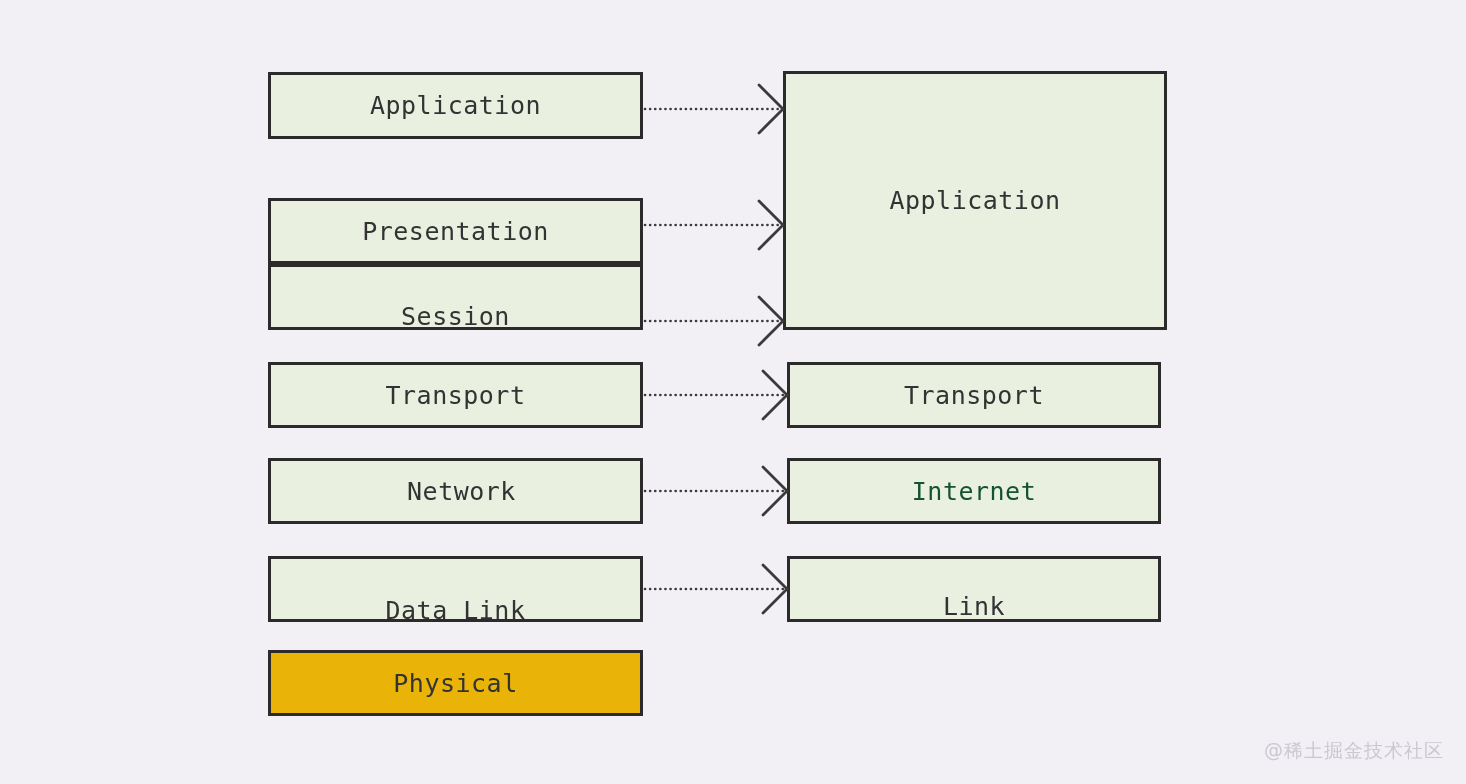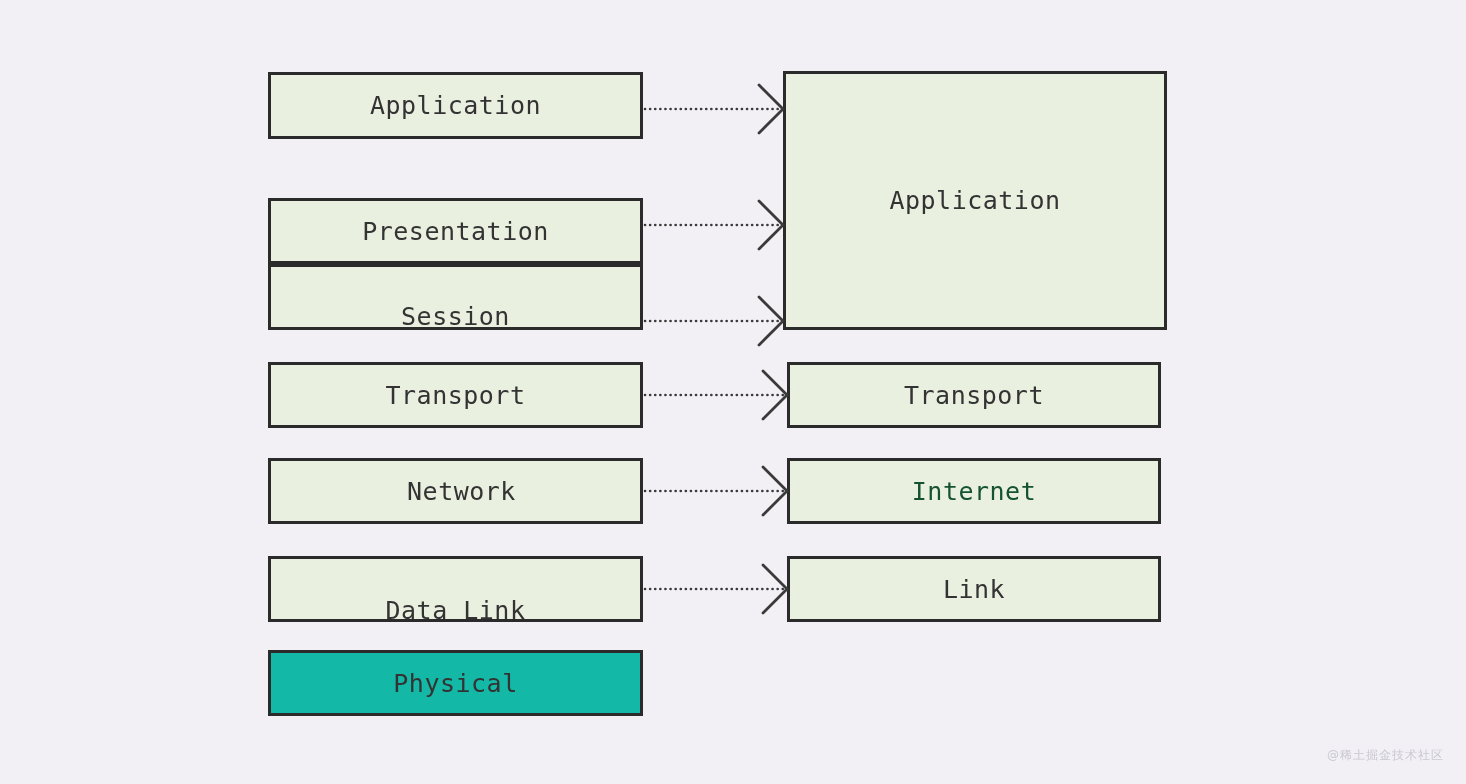--- a/index.html
+++ b/index.html
@@ -43,21 +43,21 @@
     top: 0;
     width: 1466px;
     height: 784px;
     pointer-events: none;
   }
   .watermark {
     position: absolute;
     right: 22px;
     bottom: 20px;
     font-family: "DejaVu Sans", "Liberation Sans", sans-serif;
-    font-size: 12px;
+    font-size: 19px;
     color: #c9c9d2;
     letter-spacing: 1px;
     white-space: nowrap;
   }
 </style>
 </head>
 <body>
 
 <div id="canvas">
 
@@ -73,35 +73,35 @@
       </div>
       <div class="layer-box" style="left: 268px; top: 362px; width: 375px; height: 66px; background: rgb(234, 240, 224); border-color: rgb(43, 43, 43);">
         <span class="layer-label" style="color: rgb(51, 51, 51);">Transport</span>
       </div>
       <div class="layer-box" style="left: 268px; top: 458px; width: 375px; height: 66px; background: rgb(234, 240, 224); border-color: rgb(43, 43, 43);">
         <span class="layer-label" style="color: rgb(51, 51, 51); margin-left: 12px;">Network</span>
       </div>
       <div class="layer-box" style="left: 268px; top: 556px; width: 375px; height: 66px; background: rgb(234, 240, 224); border-color: rgb(43, 43, 43);">
         <span class="layer-label" style="color: rgb(51, 51, 51); margin-top: 43px;">Data Link</span>
       </div>
-      <div class="layer-box" style="left: 268px; top: 650px; width: 375px; height: 66px; background: #14b8a6; border-color: rgb(43, 43, 43);">
+      <div class="layer-box" style="left: 268px; top: 650px; width: 375px; height: 66px; background: #eab308; border-color: rgb(43, 43, 43);">
         <span class="layer-label" style="color: rgb(51, 51, 51);">Physical</span>
       </div>
     </div>
   <div id="right-column">
       <div class="layer-box" style="left: 783px; top: 71px; width: 384px; height: 259px; background: rgb(234, 240, 224); border-color: rgb(43, 43, 43);">
         <span class="layer-label" style="color: rgb(51, 51, 51);">Application</span>
       </div>
       <div class="layer-box" style="left: 787px; top: 362px; width: 374px; height: 66px; background: rgb(234, 240, 224); border-color: rgb(43, 43, 43);">
         <span class="layer-label" style="color: rgb(51, 51, 51);">Transport</span>
       </div>
       <div class="layer-box" style="left: 787px; top: 458px; width: 374px; height: 66px; background: rgb(234, 240, 224); border-color: rgb(43, 43, 43);">
         <span class="layer-label" style="color: #14532d;">Internet</span>
       </div>
-      <div class="layer-box" style="left: 787px; top: 556px; width: 374px; height: 66px; background: rgb(234, 240, 224); border-color: rgb(43, 43, 43);">
+      <div class="layer-box" style="left: 787px; top: 556px; width: 374px; height: 66px; background: rgb(234, 240, 224); border-color: rgb(43, 43, 43); align-items: flex-end;">
         <span class="layer-label" style="color: rgb(51, 51, 51);">Link</span>
       </div>
     </div>
 
   <svg class="arrow-svg" id="arrow-layer" xmlns="http://www.w3.org/2000/svg" viewBox="0 0 1466 784">
       <g>
         <line x1="645" y1="109" x2="781" y2="109" stroke="#3a3a3a" stroke-width="2.6" stroke-linecap="round" stroke-dasharray="0.1 5"></line>
         <polyline points="759,85 783,109 759,133" fill="none" stroke="#3a3a3a" stroke-width="2.8" stroke-linecap="round" stroke-linejoin="miter"></polyline>
       </g>
       <g>

